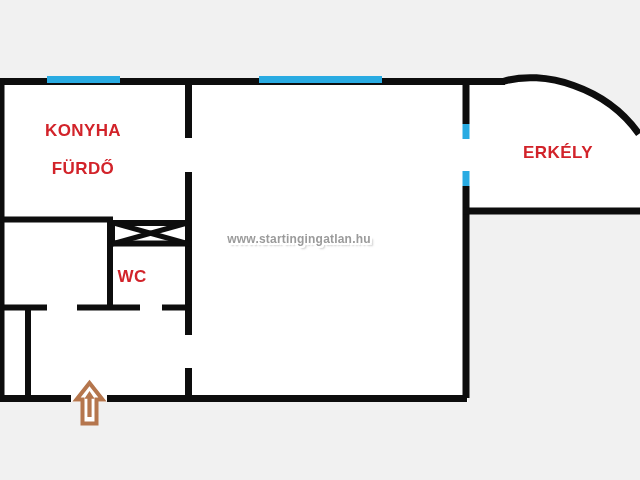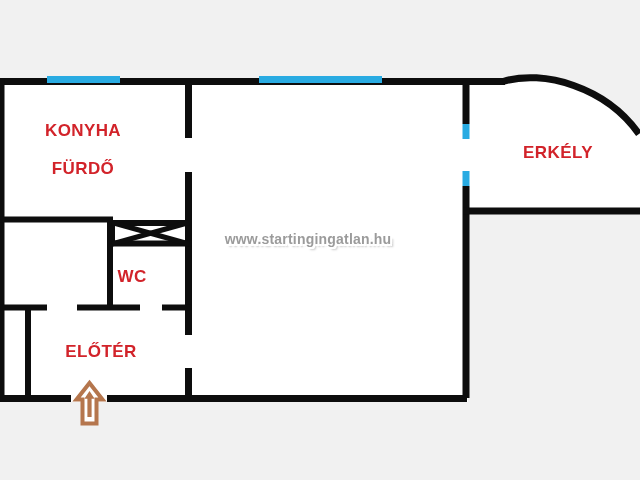--- a/index.html
+++ b/index.html
@@ -16,22 +16,22 @@
   .w5{stroke-width:5;}
   .win{stroke:var(--window,#29abe2);stroke-width:7;fill:none;}
   .arrow-outline{fill:#ffffff;stroke:var(--arrow_brown,#b5764d);stroke-width:4;stroke-linejoin:miter;}
   .arrow-fill{fill:var(--arrow_brown,#b5764d);stroke:none;}
   .room-label{
     position:absolute;transform:translate(-50%,-50%);
     color:var(--room_label,#d2232a);
     font-weight:700;font-size:17px;letter-spacing:.4px;white-space:nowrap;
   }
   .watermark{
-    position:absolute;left:308px;top:239px;transform:translate(-50%,-50%);
-    font-weight:700;font-size:14px;letter-spacing:.2px;white-space:nowrap;
+    position:absolute;left:299px;top:239px;transform:translate(-50%,-50%);
+    font-weight:700;font-size:12px;letter-spacing:.2px;white-space:nowrap;
     color:var(--watermark_gray,#9b9b9b);
     text-shadow:
       -2px -2px 0 #fff, 2px -2px 0 #fff, -2px 2px 0 #fff, 2px 2px 0 #fff,
       0 -2px 0 #fff, 0 2px 0 #fff, -2px 0 0 #fff, 2px 0 0 #fff,
       3px 3px 2px rgba(110,110,110,.4);
   }
 </style>
 </head>
 <body>
 
@@ -85,16 +85,15 @@
     <g>
       <path class="arrow-outline" d="M 89.5 383 L 102.5 399.5 L 96.5 399.5 L 96.5 423.5 L 82.5 423.5 L 82.5 399.5 L 76.5 399.5 Z"></path>
       <path class="arrow-fill" d="M 89.5 391 L 94.6 398.8 L 91.6 398.8 L 91.6 417 L 87.4 417 L 87.4 398.8 L 84.4 398.8 Z"></path>
     </g>
   </svg>
 
   <div class="room-label" style="left:83px;top:131px">KONYHA</div>
   <div class="room-label" style="left:83px;top:169px">FÜRDŐ</div>
   <div class="room-label" style="left:558px;top:153px">ERKÉLY</div>
   <div class="room-label" style="left:132px;top:277px">WC</div>
-  <div class="room-label" style="left:101px;top:352px">ELŐTÉR</div>
 
   <div class="watermark">www.startingingatlan.hu</div>
 </div>
 
 </body></html>

